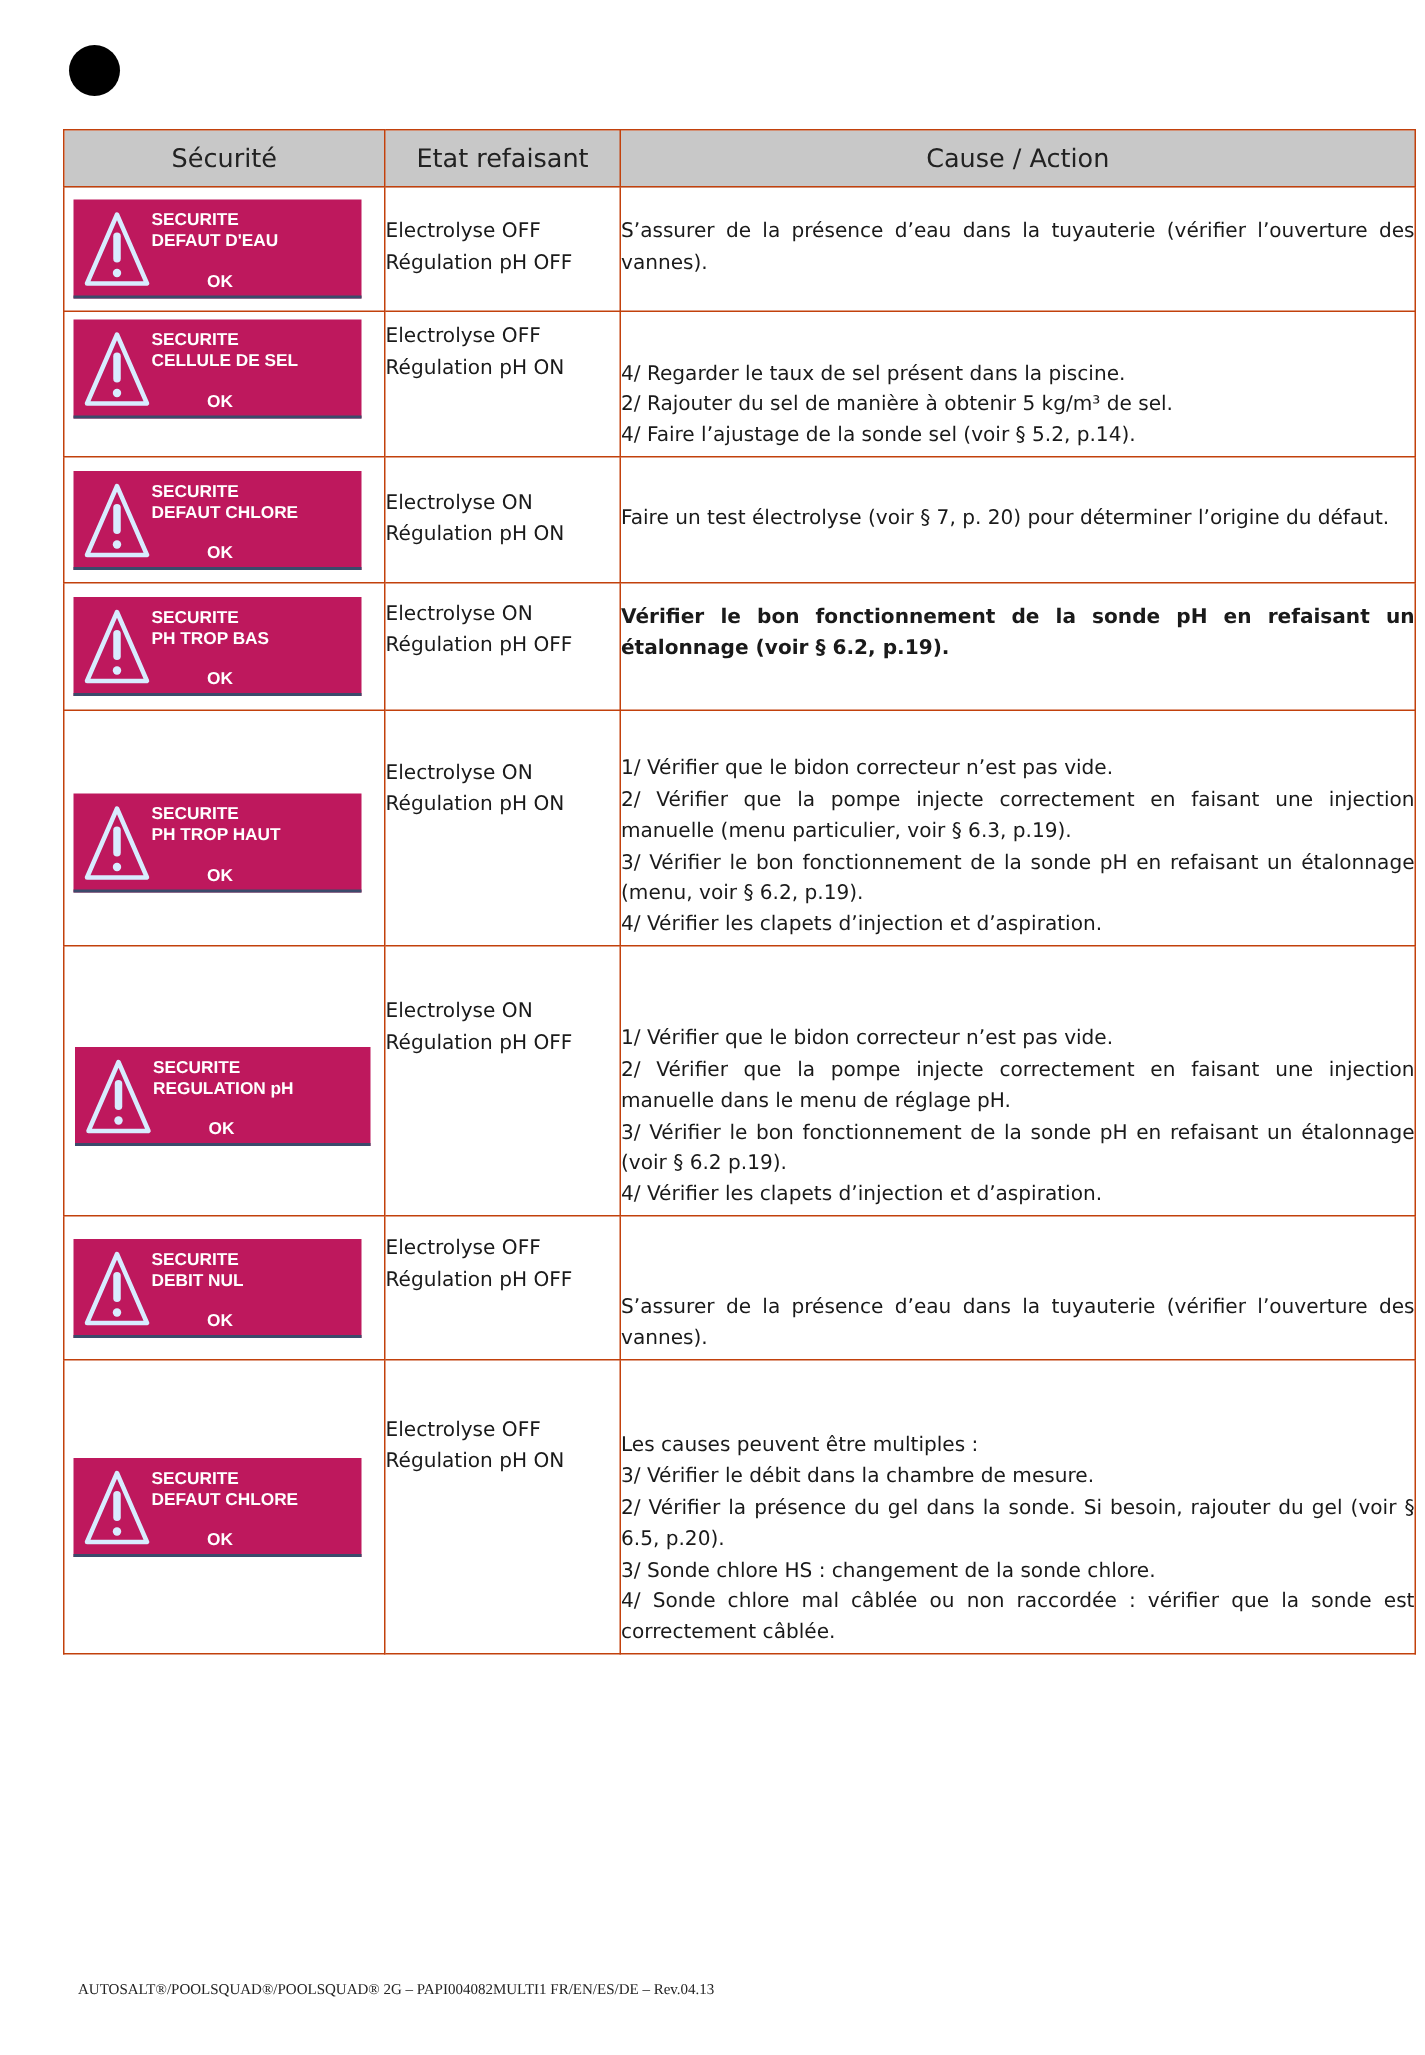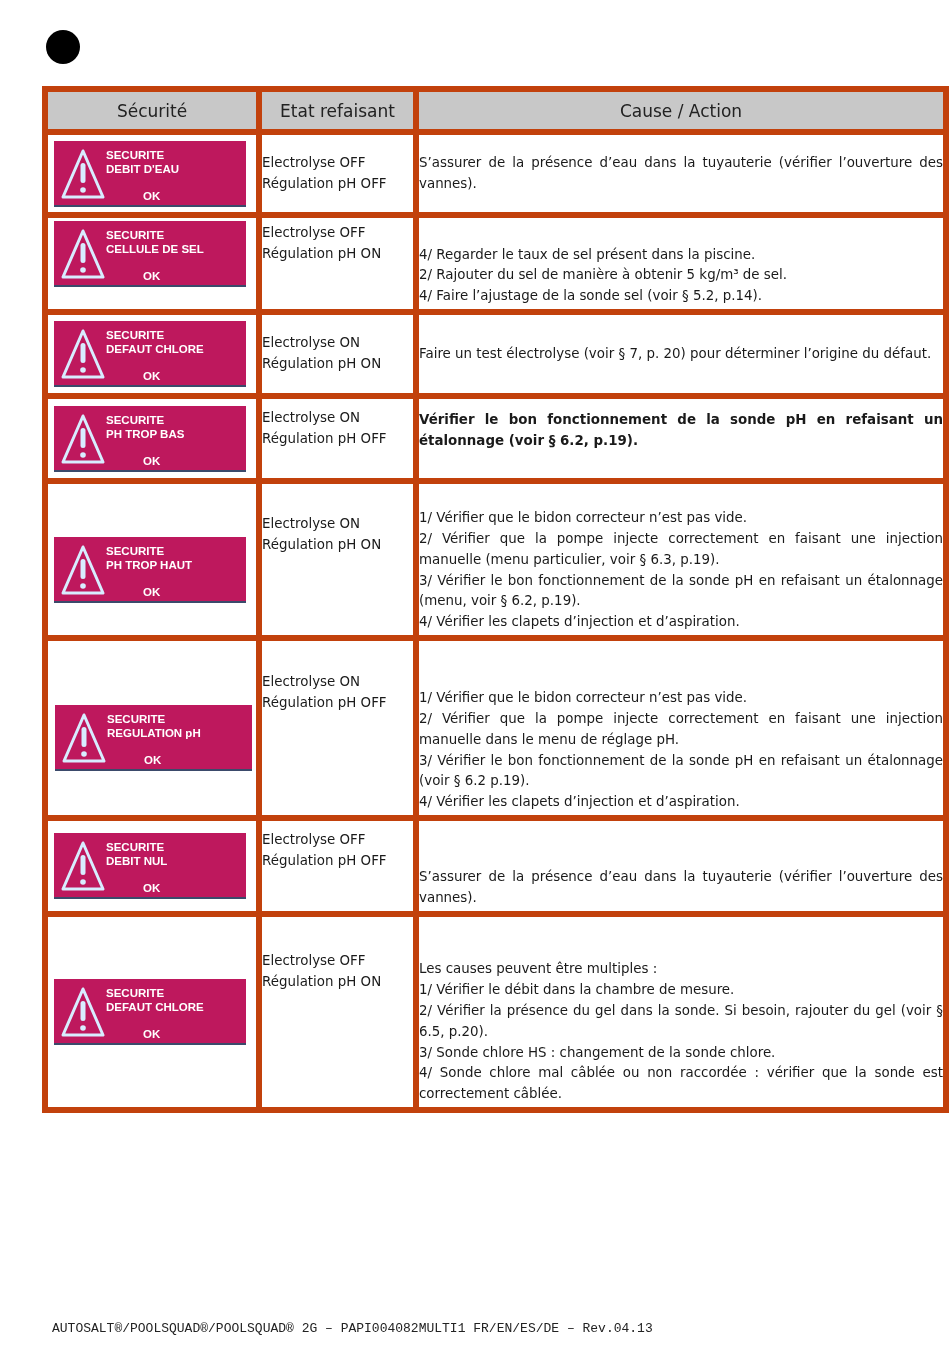--- a/index.html
+++ b/index.html
@@ -1,30 +1,30 @@
 <!DOCTYPE html>
 <html><head>
 <meta charset="utf-8">
 <style>
   html, body { margin: 0; padding: 0; background: #ffffff; }
   body { width: 950px; height: 1370px; position: relative; font-family: "DejaVu Sans", sans-serif; color: #1a1a1a; overflow: hidden; }
   .bullet { position: absolute; left: 46px; top: 30px; width: 34px; height: 34px; border-radius: 50%; background: #000; }
   table.main { position: absolute; left: 42px; top: 86px; width: 901px; border-collapse: collapse; table-layout: fixed; }
-  table.main th, table.main td { border: 6px solid #c2410c; padding: 0; vertical-align: middle; }
+  table.main th, table.main td { border: 1px solid #c2410c; padding: 0; vertical-align: middle; }
   table.main th { background: #c8c8c8; height: 37px; font-weight: normal; font-size: 17px; color: #222; }
   col.c1 { width: 214px; } col.c2 { width: 157px; } col.c3 { width: 530px; }
   .state { font-size: 13.4px; line-height: 20.8px; padding-left: 9px; }
   .cause { font-size: 13.4px; line-height: 20.8px; padding: 0 9px 0 9px; text-align: justify; }
   .alert { position: relative; width: 192px; height: 64px; background: #be185d; border-bottom: 2px solid #3b4a6b; margin-left: 6px; font-family: "Liberation Sans", sans-serif; }
   .alert.wide { width: 197px; margin-left: 7px; }
   .alert .tri { position: absolute; left: 6px; top: 6px; width: 46px; height: 54px; }
   .alert .l1, .alert .l2 { position: absolute; left: 52px; color: #fff; font-weight: bold; font-size: 11.5px; line-height: 13.5px; }
   .alert .l1 { top: 8px; } .alert .l2 { top: 22px; }
   .alert .ok { position: absolute; left: 89px; bottom: 3px; color: #fff; font-weight: bold; font-size: 11.5px; }
-  .footer { position: absolute; left: 52px; top: 1321px; font-family: Liberation Mono, monospace; font-size: 13px; color: #222; text-align: right; }
+  .footer { position: absolute; left: 52px; top: 1321px; font-family: Liberation Serif, serif; font-size: 10px; color: #222; text-align: right; }
 </style>
 </head>
 <body>
 
 <div class="bullet"></div>
 
 <table class="main">
   <colgroup>
       <col class="c1">
       <col class="c2">
@@ -40,21 +40,21 @@
   <tbody id="tbody">
       <tr style="height: 83px;">
     <td>
       <div class="alert" style="top: 0px;">
         <svg class="tri" viewBox="0 0 46 54">
           <path d="M23 4 L43 50 L3 50 Z" fill="none" stroke="#d8ecff" stroke-width="3" stroke-linejoin="round"></path>
           <rect x="20.5" y="16" width="5" height="20" rx="2.5" fill="#d8ecff"></rect>
           <circle cx="23" cy="43" r="2.8" fill="#d8ecff"></circle>
         </svg>
         <span class="l1">SECURITE</span>
-        <span class="l2">DEBIT D'EAU</span>
+        <span class="l2">DEFAUT D'EAU</span>
         <span class="ok">OK</span>
       </div>
     </td>
     <td class="state" style="padding-bottom: 0px;">
       <div>Electrolyse OFF</div>
       <div>Régulation pH OFF</div>
     </td>
     <td class="cause" style="vertical-align: middle; padding-bottom: 0px;">
           <div>S’assurer de la présence d’eau dans la tuyauterie (vérifier l’ouverture des vannes).</div>
         </td>
@@ -205,21 +205,21 @@
         <span class="l2">DEFAUT CHLORE</span>
         <span class="ok">OK</span>
       </div>
     </td>
     <td class="state" style="padding-bottom: 80px;">
       <div>Electrolyse OFF</div>
       <div>Régulation pH ON</div>
     </td>
     <td class="cause" style="vertical-align: bottom; padding-bottom: 2px;">
           <div>Les causes peuvent être multiples :</div>
-          <div>1/ Vérifier le débit dans la chambre de mesure.</div>
+          <div>3/ Vérifier le débit dans la chambre de mesure.</div>
           <div>2/ Vérifier la présence du gel dans la sonde. Si besoin, rajouter du gel (voir § 6.5, p.20).</div>
           <div>3/ Sonde chlore HS : changement de la sonde chlore.</div>
           <div>4/ Sonde chlore mal câblée ou non raccordée : vérifier que la sonde est correctement câblée.</div>
         </td>
   </tr>
     </tbody>
 </table>
 
 <div class="footer">AUTOSALT®/POOLSQUAD®/POOLSQUAD® 2G – PAPI004082MULTI1 FR/EN/ES/DE –  Rev.04.13</div>
 

